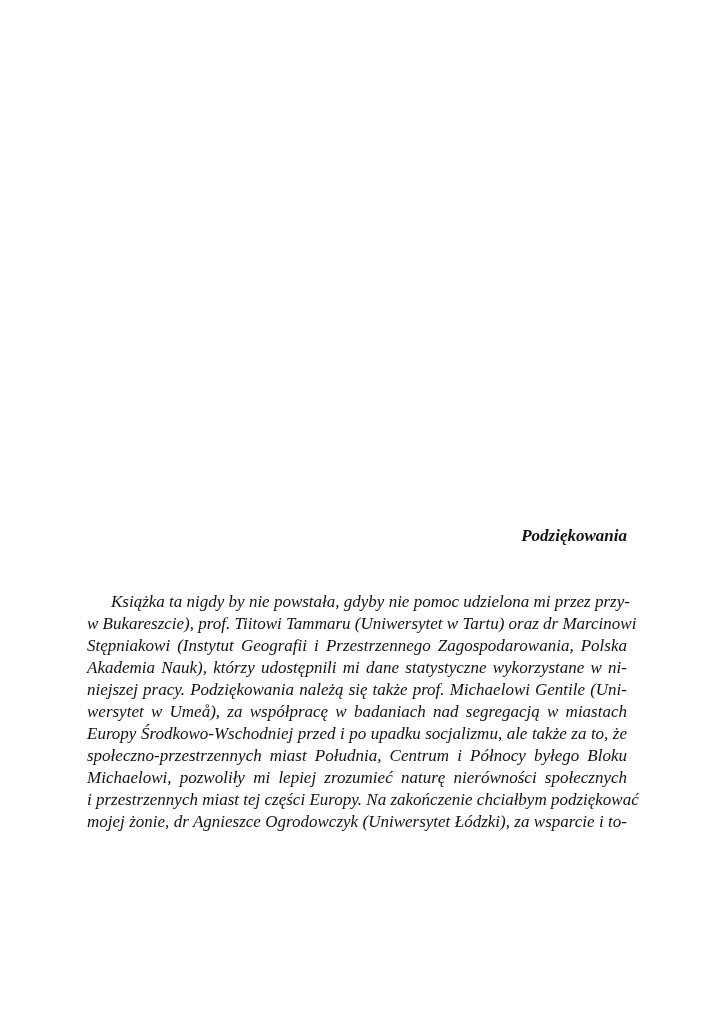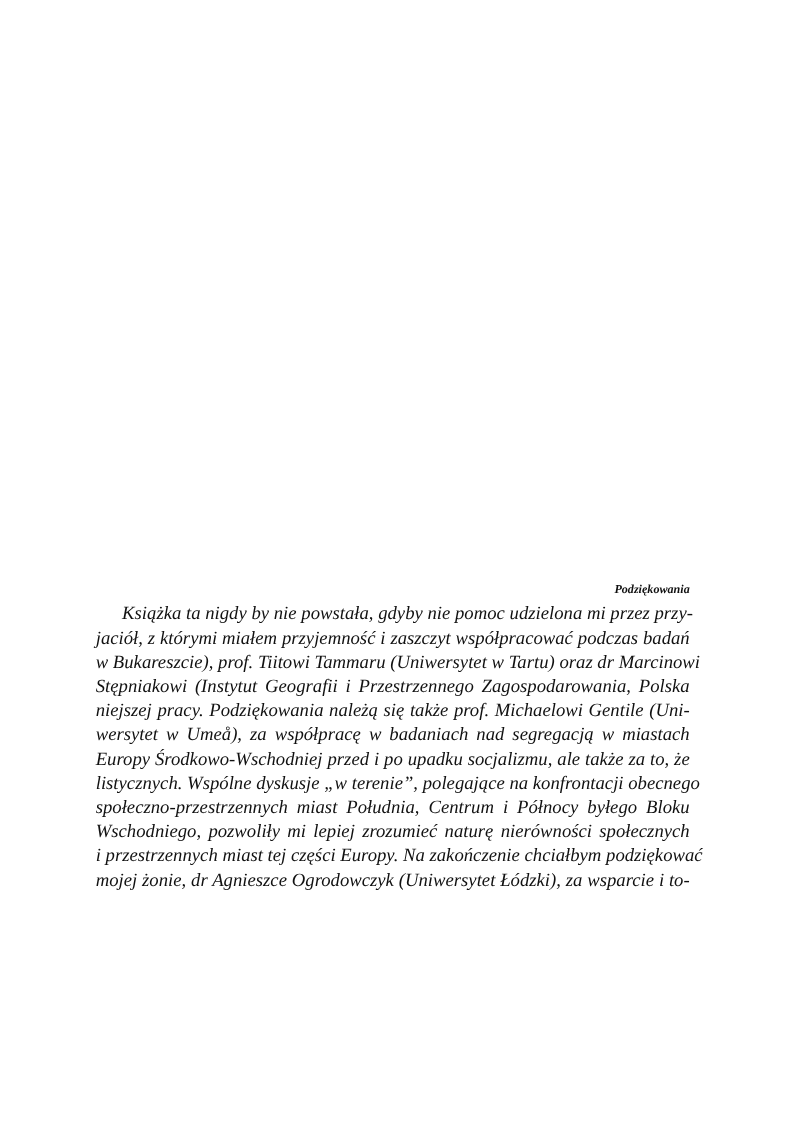--- a/index.html
+++ b/index.html
@@ -18,58 +18,58 @@
     .page {
       position: absolute;
       left: 87px;
       top: 525px;
       width: 540px;
     }
     .heading {
       text-align: right;
       font-weight: bold;
       font-style: italic;
-      font-size: 11px;
+      font-size: 17px;
       line-height: 22px;
       margin: 0;
       height: 22px;
     }
     .body-text {
       margin: 0;
       font-style: italic;
       font-size: 17px;
       line-height: 22px;
       text-align: justify;
     }
     .line {
       display: block;
       height: 22px;
       white-space: nowrap;
       text-align: justify;
       text-align-last: justify;
     }
     .line.indent {
       padding-left: 24px;
+      margin-top: 44px;
     }
     .line.last {
       text-align-last: left;
     }
   </style>
 </head>
 <body>
 
 <div class="page">
   <h2 class="heading">Podziękowania</h2>
   <p class="body-text">
     <span class="line indent">Książka ta nigdy by nie powstała, gdyby nie pomoc udzielona mi przez przy-</span>
-    <span class="line">jaciół, z którymi miałem przyjemność i zaszczyt współpracować podczas badań</span>
     <span class="line">w Bukareszcie), prof. Tiitowi Tammaru (Uniwersytet w Tartu) oraz dr Marcinowi</span>
     <span class="line">Stępniakowi (Instytut Geografii i Przestrzennego Zagospodarowania, Polska</span>
+    <span class="line">Akademia Nauk), którzy udostępnili mi dane statystyczne wykorzystane w ni-</span>
     <span class="line">niejszej pracy. Podziękowania należą się także prof. Michaelowi Gentile (Uni-</span>
     <span class="line">wersytet w Umeå), za współpracę w badaniach nad segregacją w miastach</span>
     <span class="line">Europy Środkowo-Wschodniej przed i po upadku socjalizmu, ale także za to, że</span>
-    <span class="line">listycznych. Wspólne dyskusje „w terenie”, polegające na konfrontacji obecnego</span>
     <span class="line">społeczno-przestrzennych miast Południa, Centrum i Północy byłego Bloku</span>
-    <span class="line">Wschodniego, pozwoliły mi lepiej zrozumieć naturę nierówności społecznych</span>
+    <span class="line">Michaelowi, pozwoliły mi lepiej zrozumieć naturę nierówności społecznych</span>
     <span class="line">i przestrzennych miast tej części Europy. Na zakończenie chciałbym podziękować</span>
     <span class="line">mojej żonie, dr Agnieszce Ogrodowczyk (Uniwersytet Łódzki), za wsparcie i to-</span>
   </p>
 </div>
 
 </body></html>

